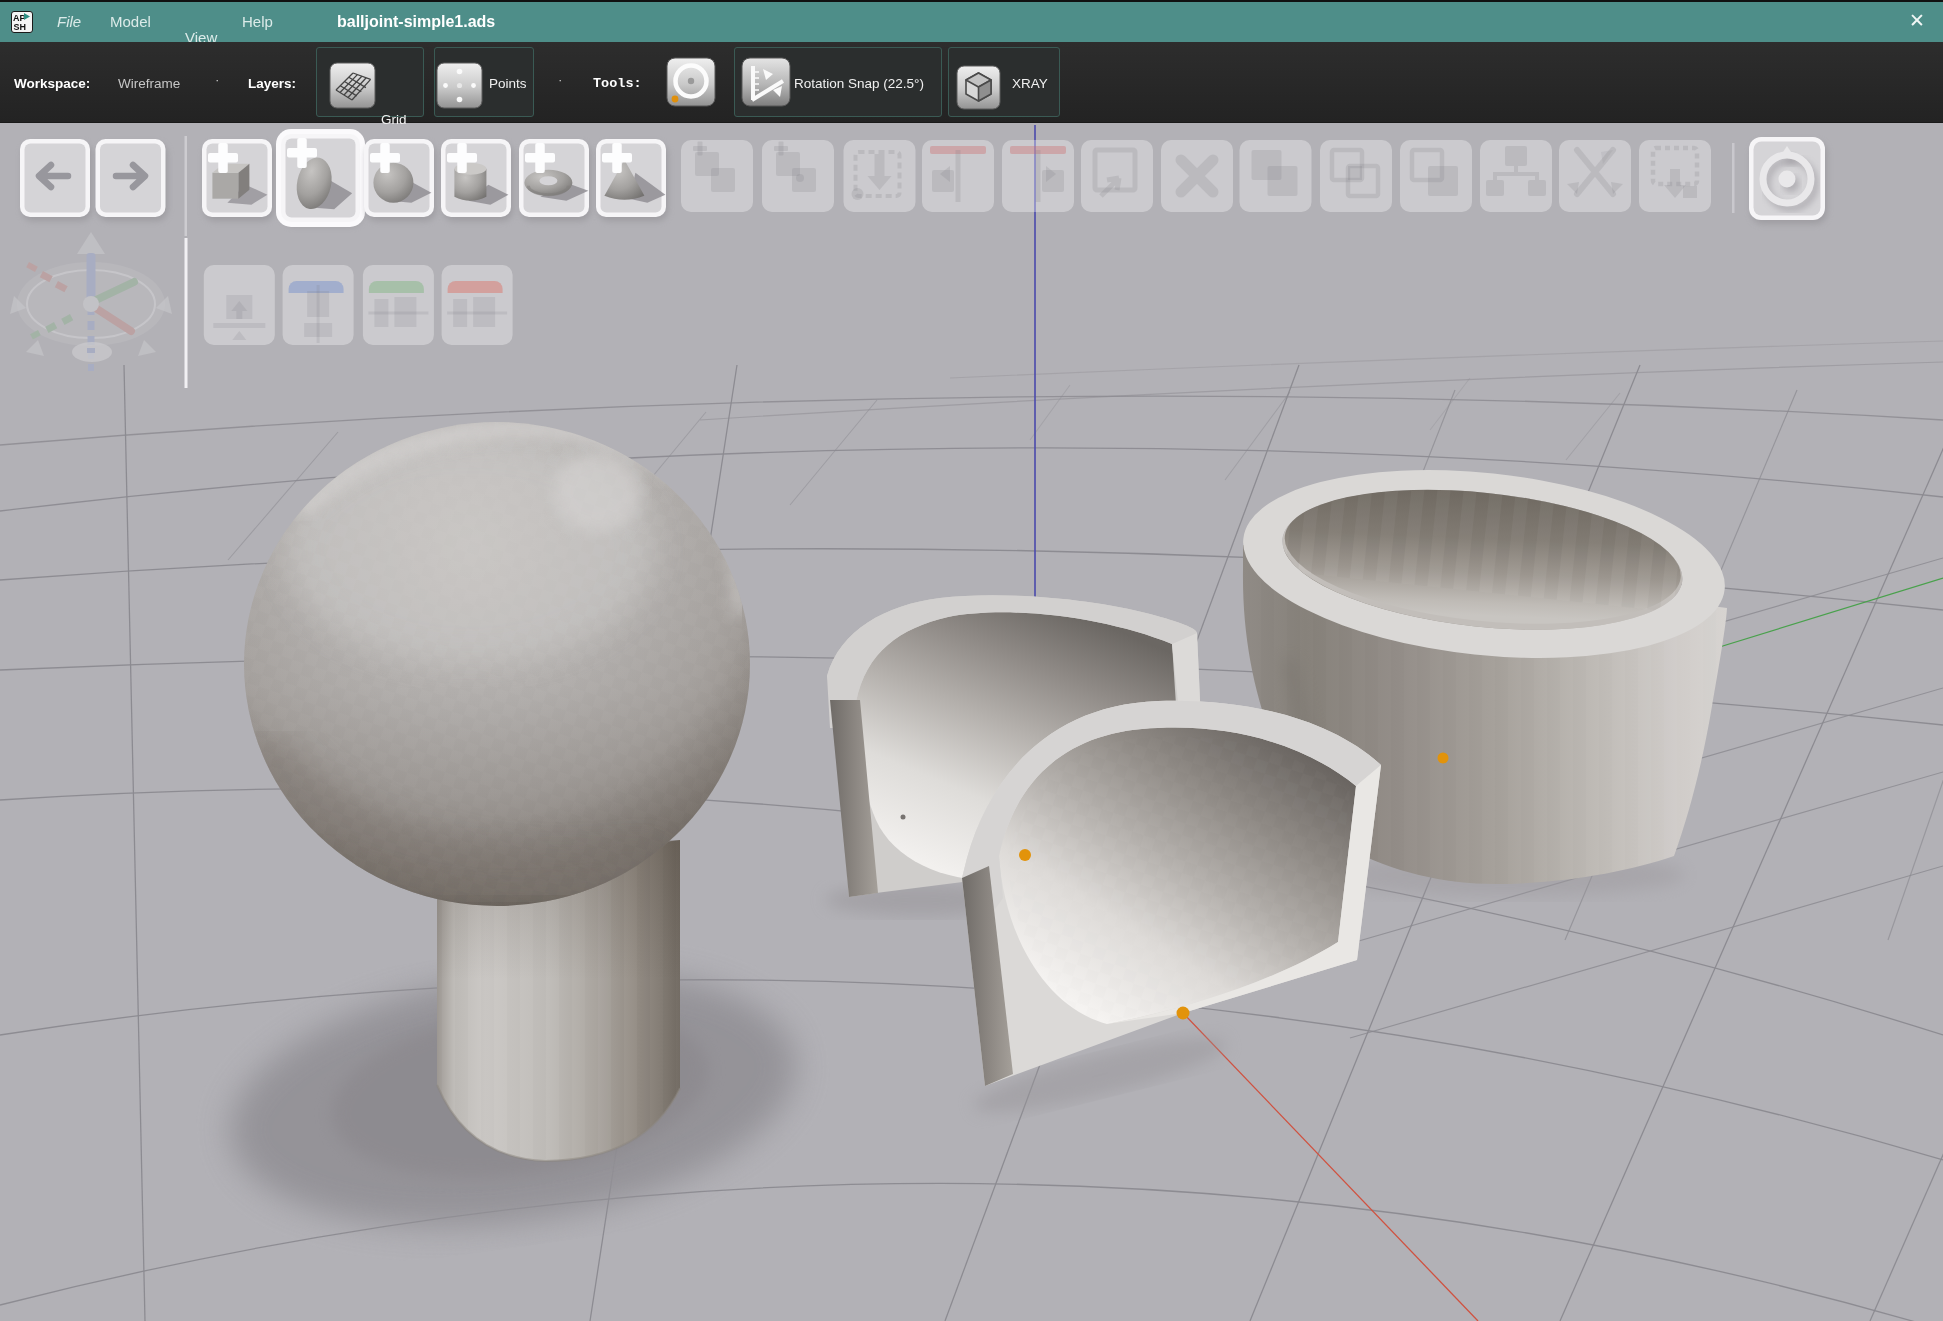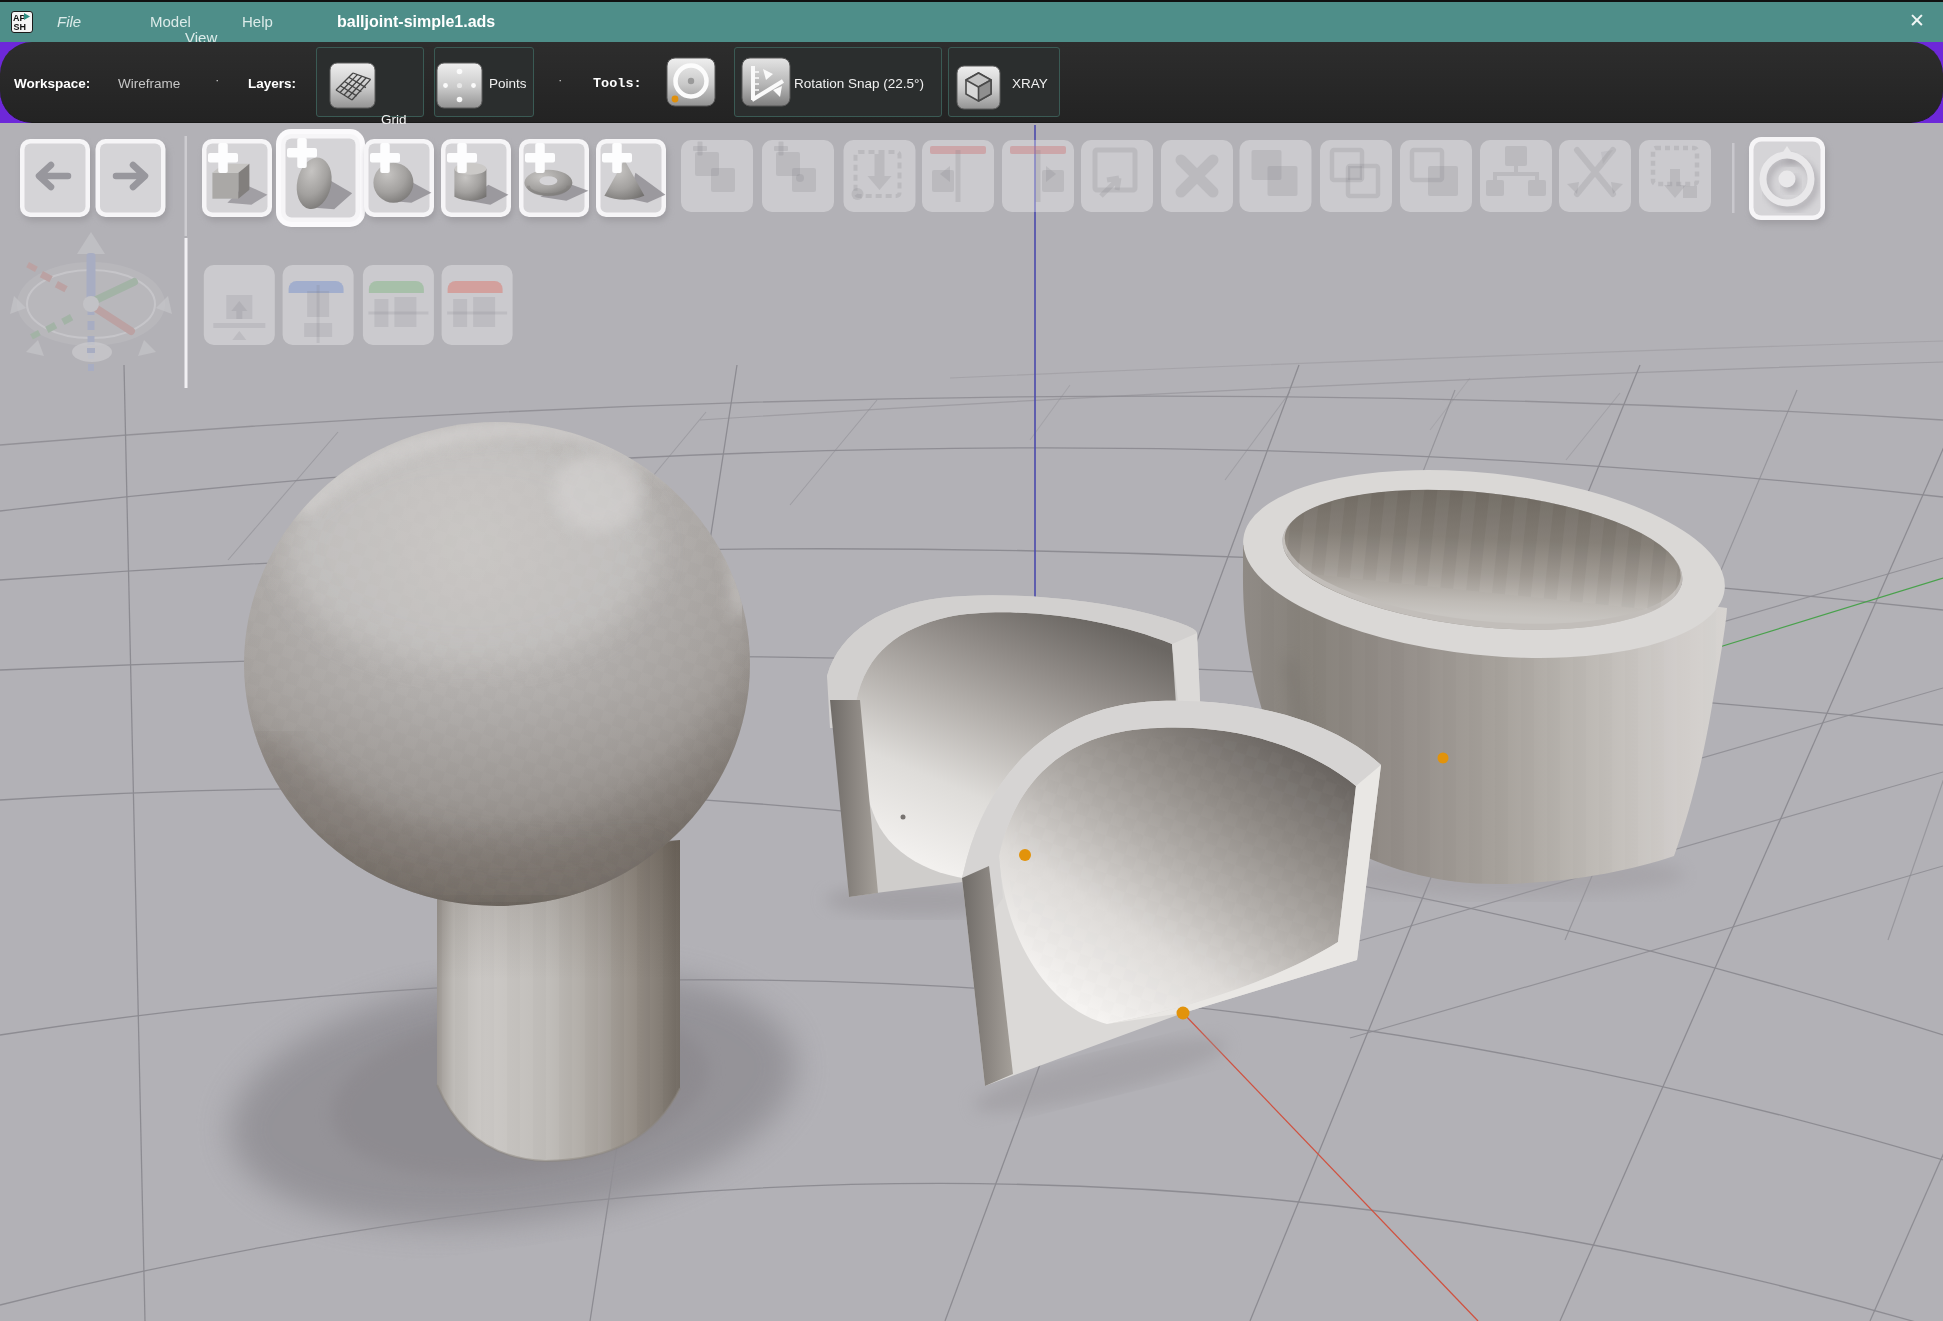--- a/index.html
+++ b/index.html
@@ -1,22 +1,22 @@
 <!DOCTYPE html>
 <html><head>
 <meta charset="utf-8">
 <style>
 html,body{margin:0;padding:0;background:#b2b1b6;font-family:"Liberation Sans",sans-serif;}
-#app{position:relative;width:1943px;height:1321px;overflow:hidden;background:#6d28d9;}
+#app{position:relative;width:1943px;height:1321px;overflow:hidden;background:#fde047;}
 #topbar{position:absolute;left:0;top:0;width:1943px;height:42px;background:#4e8e89;border-top:2px solid #111;box-sizing:border-box;}
 #topbar .menu{position:absolute;top:0;height:40px;line-height:40px;color:#dcebe9;font-size:15px;}
 #title{position:absolute;left:337px;top:0;height:40px;line-height:40px;color:#fff;font-size:16px;font-weight:bold;}
 #closex{position:absolute;right:18px;top:0;height:40px;line-height:38px;color:#f2f7f6;font-size:19px;}
 #logo{position:absolute;left:11px;top:9px;width:22px;height:22px;background:#f4f4f4;border:1.5px solid #1a1a1a;border-radius:3px;box-sizing:border-box;}
-#toolbar2{position:absolute;left:0;top:42px;width:1943px;height:81px;background:linear-gradient(#2d2d2d,#232323);border-bottom:1px solid #1a1a1a;box-sizing:border-box;border-radius:32px;}
+#toolbar2{position:absolute;left:0;top:42px;width:1943px;height:81px;background:linear-gradient(#2d2d2d,#232323);border-bottom:1px solid #1a1a1a;box-sizing:border-box;}
 .t2label{position:absolute;color:#fff;font-size:13.5px;font-weight:bold;top:34px;}
 .t2val{position:absolute;color:#c6c6c6;font-size:13.5px;top:34px;text-align:center;}
 .t2panel{position:absolute;top:5px;height:70px;background:#2b2e2e;border:1px solid #3a5a54;border-radius:3px;box-sizing:border-box;}
 .t2btnlabel{position:absolute;color:#f0f0f0;font-size:13.5px;top:34px;}
 #viewport{position:absolute;left:0;top:123px;width:1943px;height:1198px;}
 </style>
 </head>
 <body>
 <div id="app">
   <div id="viewport"><svg width="1943" height="1198" viewBox="0 0 1943 1198">
@@ -478,21 +478,21 @@
 </svg></div>
   <div id="topbar">
     <div id="logo">
       <svg width="19" height="19" viewBox="0 0 19 19">
         <text x="1" y="8.5" font-family="Liberation Sans, sans-serif" font-size="9" font-weight="bold" fill="#111">AP</text>
         <polygon points="12,1 18,4.5 12,8" fill="#2e8f84"></polygon>
         <text x="1.5" y="17.5" font-family="Liberation Sans, sans-serif" font-size="9" font-weight="bold" fill="#111">SH</text>
       </svg>
     </div>
     <div class="menu" style="left:57px;font-style:italic;">File</div>
-    <div class="menu" style="left:110px;margin-left:40px;">Model</div>
+    <div class="menu" style="left:110px;">Model</div>
     <div class="menu" style="left:185px;margin-top:16px;">View</div>
     <div class="menu" style="left:242px;">Help</div>
     <div id="title">balljoint-simple1.ads</div>
     <div id="closex">✕</div>
   </div>
   <div id="toolbar2">
     <div class="t2label" style="left:14px;">Workspace:</div>
     <div class="t2val" style="left:118px;">Wireframe</div>
     <div class="t2val" style="left:215px;top:30px;">·</div>
     <div class="t2label" style="left:248px;">Layers:</div>

